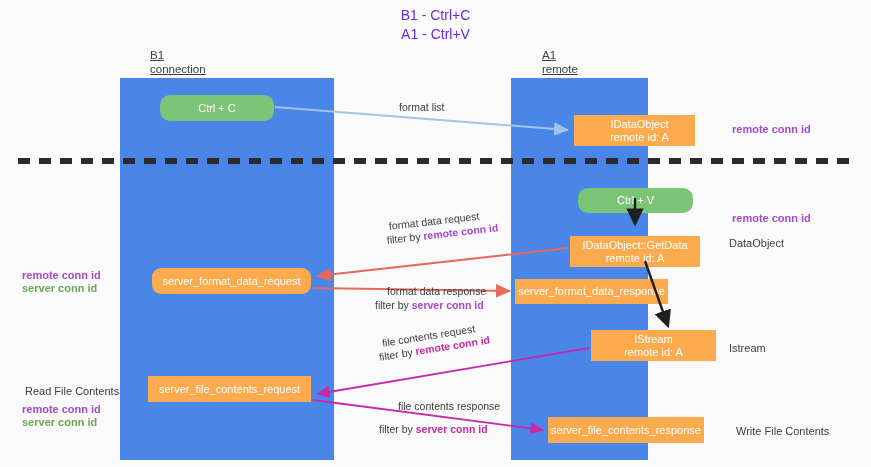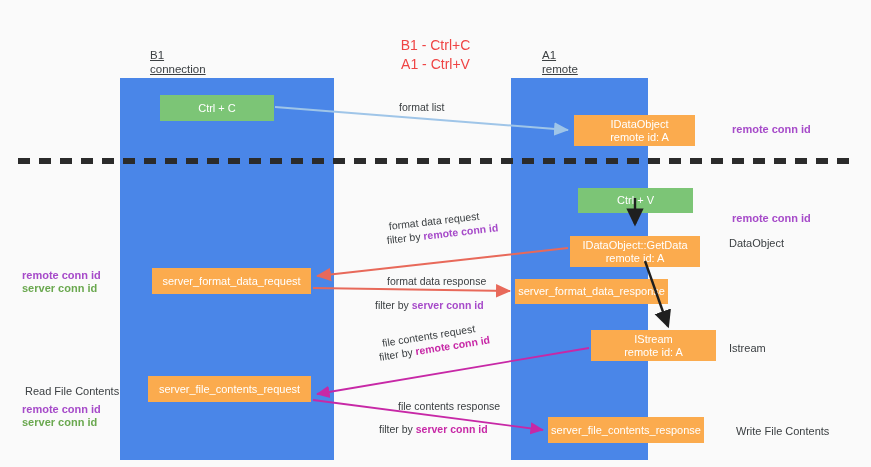--- a/index.html
+++ b/index.html
@@ -9,21 +9,21 @@
     font-family:"Liberation Sans","DejaVu Sans",sans-serif;
     color:#3c4043;
     overflow:hidden;
     position:relative;
   }
   #stage{position:absolute;left:0;top:0;width:871px;height:467px;}
 
   
   .title{
     position:absolute;left:0;top:6px;width:871px;
-    text-align:center;font-size:14px;line-height:19px;color:#ef4444;margin-top:30px;
+    text-align:center;font-size:14px;line-height:19px;color:#6d28d9;
   }
 
   
   .lane-head{
     position:absolute;font-size:11.5px;line-height:14px;color:#3c4043;text-decoration:underline;
   }
 
   
   .lane{position:absolute;background:#4a86e8;}
   #laneB{left:120px;top:78px;width:214px;height:382px;}
@@ -32,21 +32,21 @@
   
   .box{
     position:absolute;
     display:flex;align-items:center;justify-content:center;
     text-align:center;
     color:#ffffff;
     font-size:11px;line-height:13px;
     box-sizing:border-box;
     padding:2px 4px;
   }
-  .box.green{background:#7cc576;}
+  .box.green{background:#7cc576;border-radius:10px;}
   .box.orange{background:#fbab4e;}
   .box .ln{display:block;}
 
   
   .side{
     position:absolute;font-size:11px;line-height:14px;color:#3c4043;
   }
   .side.greenid{color:#6aa84f;font-weight:bold;}
   .side.purpleid{color:#a64ac9;font-weight:bold;}
 
@@ -97,21 +97,21 @@
 
   <div class="box green" style="left:578px;top:172px;width:115px;height:25px;margin-top:16px;">
     <span class="ln">Ctrl + V</span>
   </div>
 
   <div class="box orange" style="left:570px;top:228px;width:130px;height:31px;flex-direction:column;margin-top:8px;">
     <span class="ln">IDataObject::GetData</span>
     <span class="ln">remote id: A</span>
   </div>
 
-  <div class="box orange" style="left:152px;top:268px;width:159px;height:26px;">
+  <div class="box orange" style="left:152px;top:268px;width:159px;height:26px;border-radius:9px;">
     <span class="ln">server_format_data_request</span>
   </div>
 
   <div class="box orange" style="left:515px;top:279px;width:153px;height:25px;">
     <span class="ln">server_format_data_response</span>
   </div>
 
   <div class="box orange" style="left:591px;top:330px;width:125px;height:31px;flex-direction:column;">
     <span class="ln">IStream</span>
     <span class="ln">remote id: A</span>
@@ -160,21 +160,21 @@
 
   <div class="alabel" style="left:399px;top:100px;">format list</div>
 
   <div class="alabel rot" style="left:388px;top:219px;transform:rotate(-6.5deg);">
     <span>format data request</span>
   </div>
   <div class="alabel rot" style="left:386px;top:233px;transform:rotate(-6.5deg);">
     <span>filter by </span><span class="hi-purple">remote conn id</span>
   </div>
 
-  <div class="alabel" style="left:387px;top:274px;">format data response</div>
+  <div class="alabel" style="left:387px;top:284px;">format data response</div>
   <div class="alabel" style="left:375px;top:298px;">
     <span>filter by </span><span class="hi-purple">server conn id</span>
   </div>
 
   <div class="alabel rot" style="left:381px;top:336px;transform:rotate(-9deg);">
     <span>file contents request</span>
   </div>
   <div class="alabel rot" style="left:378px;top:350px;transform:rotate(-9deg);">
     <span>filter by </span><span class="hi-mag">remote conn id</span>
   </div>

